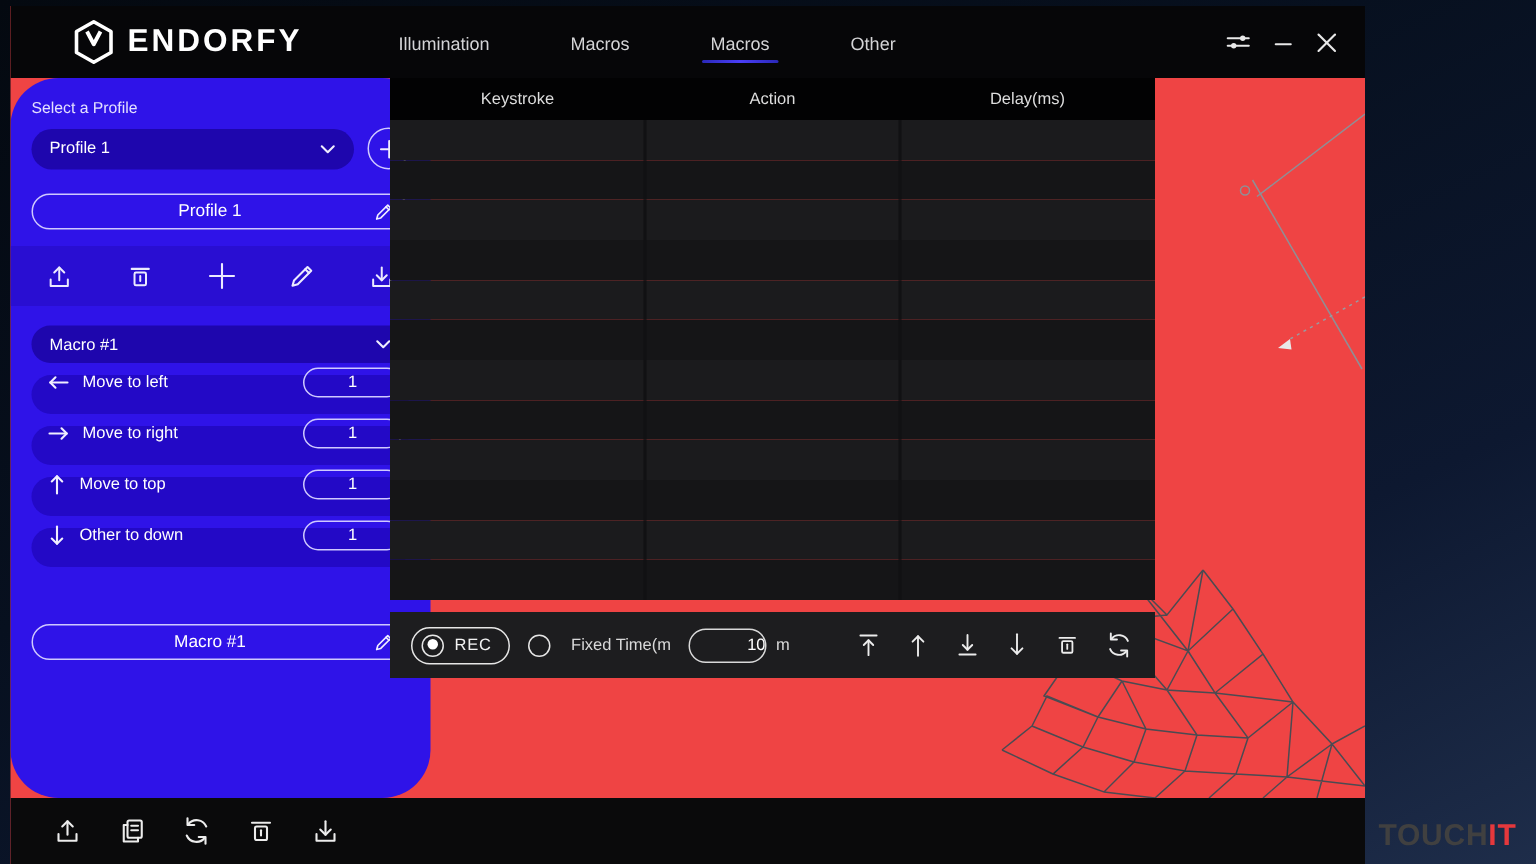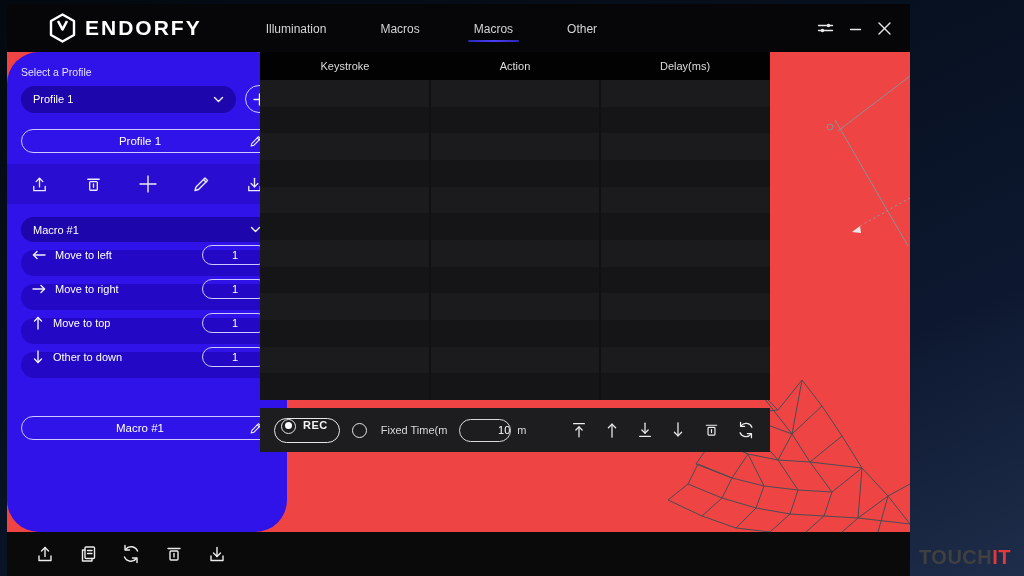--- a/index.html
+++ b/index.html
@@ -93,22 +93,22 @@
   .trow:nth-child(even) { background:#151517; }
   .tcell { flex:1; }
   .tcell + .tcell { border-left:2px solid #111113; }
 
   
   .control-bar {
     position:absolute; left:253px; top:404px; width:510px; height:44px;
     background:#1d1d1f; display:flex; align-items:center; padding:0 14px; gap:12px;
   }
   .rec-capsule {
-    display:flex; gap:7px; border:1.2px solid #e6e6e6; border-radius:14px;
-    height:25px; padding:0 11px 0 6px; cursor:pointer;font-weight:bold;
+    display:flex; align-items:center; gap:7px; border:1.2px solid #e6e6e6; border-radius:14px;
+    height:25px; padding:0 11px 0 6px; cursor:pointer;
   }
   .radio { width:15px; height:15px; border:1.4px solid #e6e6e6; border-radius:50%; position:relative; flex:none; cursor:pointer; }
   .radio.checked::after {
     content:""; position:absolute; left:2.8px; top:2.8px; width:7px; height:7px;
     border-radius:50%; background:#ffffff;
   }
   .rec-text { font-size:11px; color:#f2f2f2; letter-spacing:0.5px; }
   .ft-label { font-size:11px; color:#d9d9d9; margin-left:2px; }
   .ft-input {
     width:52px; height:23px; border:1px solid #d9d9d9; border-radius:12px; background:transparent;

